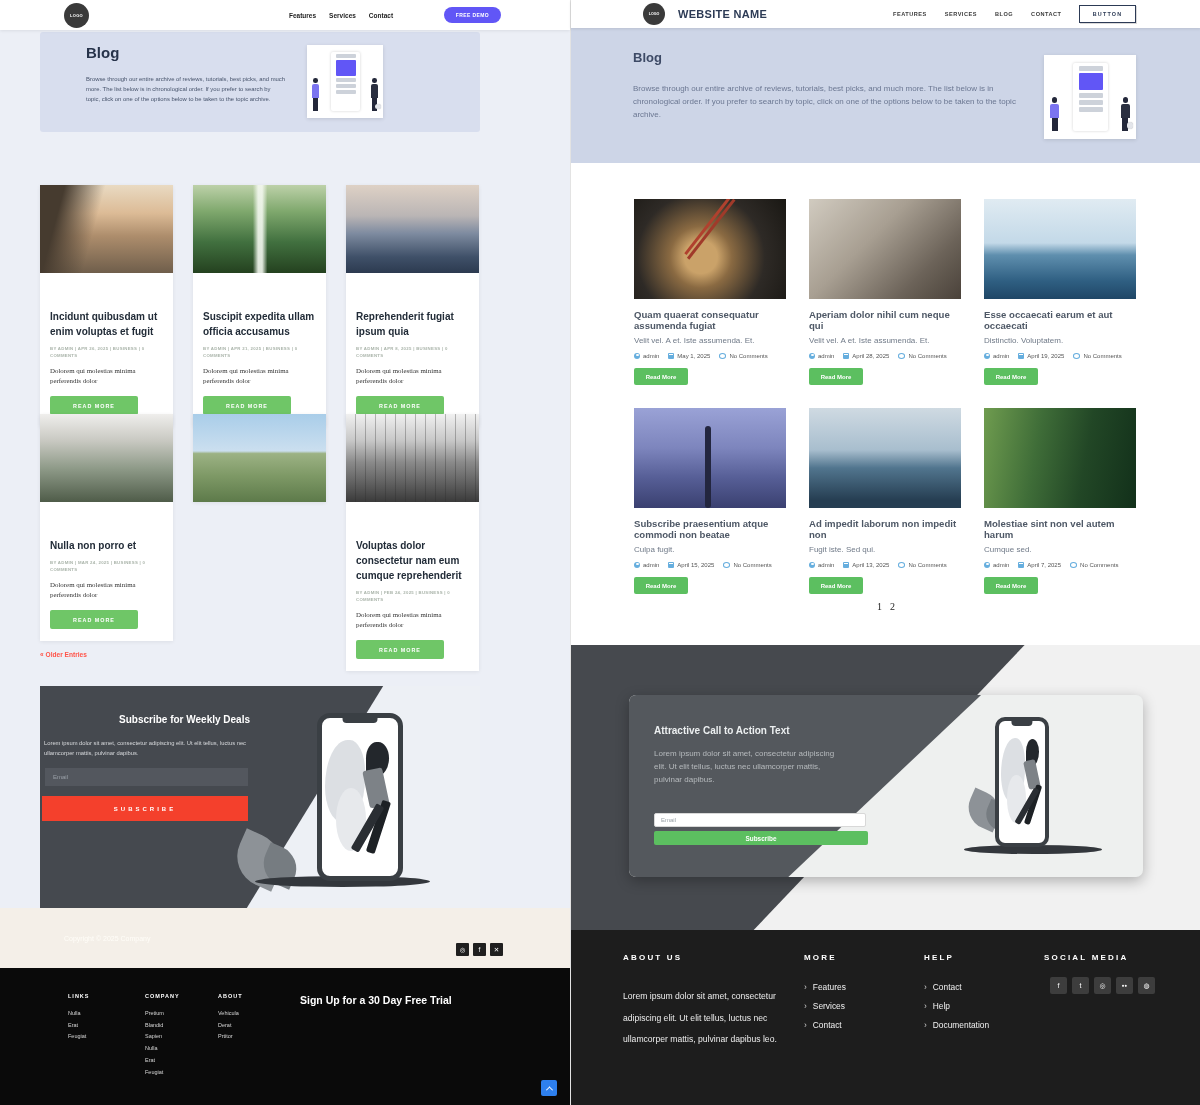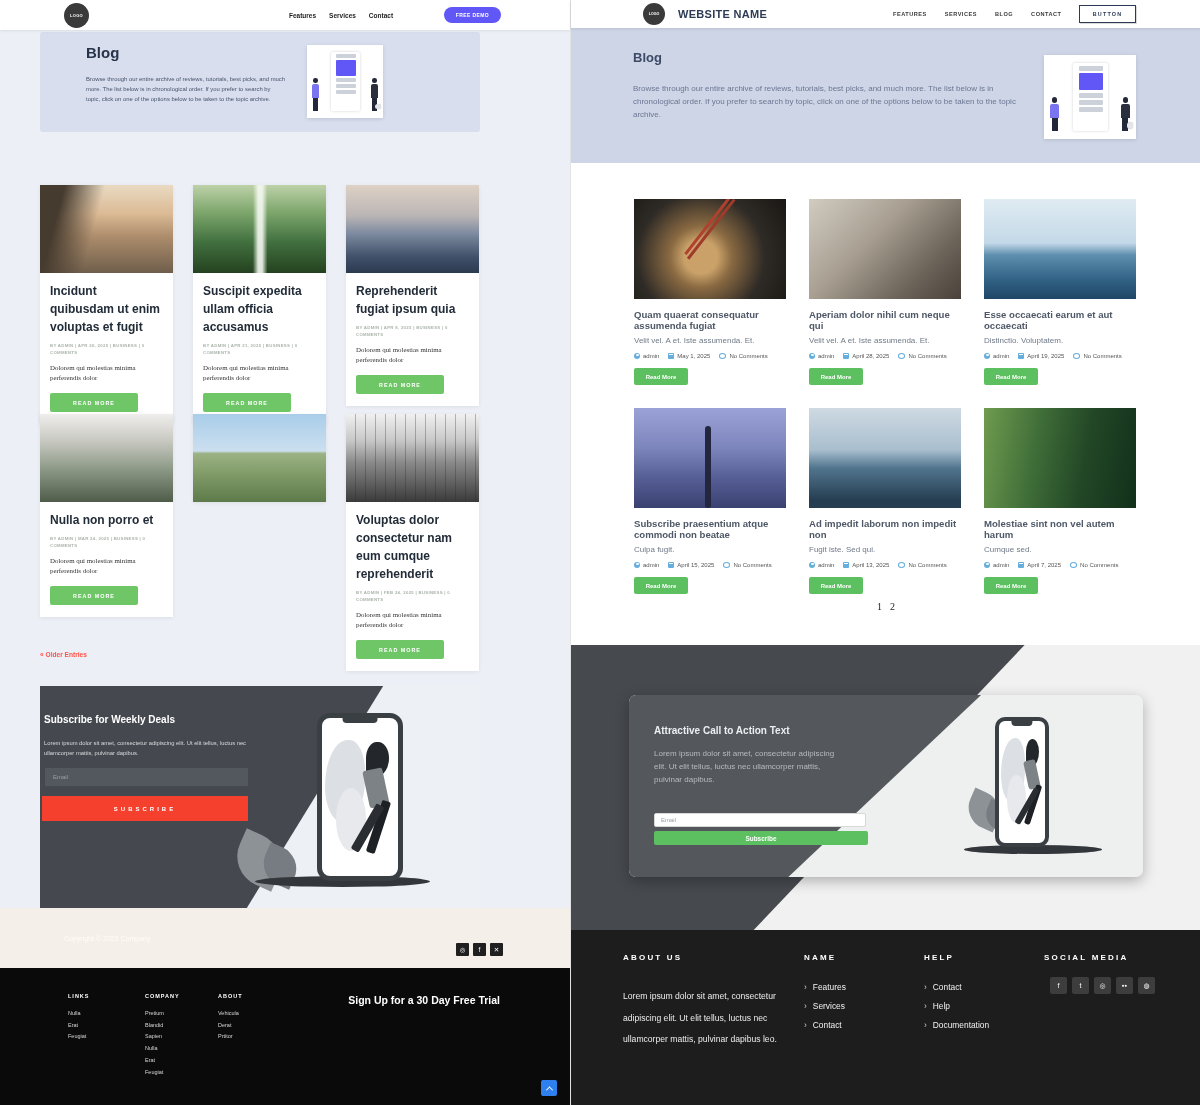--- a/index.html
+++ b/index.html
@@ -29,30 +29,30 @@
   .illo .fig .lg { width:60%; margin:0 auto; height:13px; background:#23273a; }
   .illo .figL { left:6%; } .illo .figL .tr { background:#7b74f0; }
   .illo .figR { right:6%; } .illo .figR .tr { background:#2a2f40; }
   .illo .bag { position:absolute; right:3%; bottom:12%; width:7%; height:0; padding-bottom:7%; border-radius:50%; background:#e3e5ea; box-shadow:0 0 1px rgba(0,0,0,.3); }
 
   .lrow { position:absolute; left:40px; width:440px; display:flex; gap:20px; align-items:flex-start; }
   .lrow1 { top:185px; } .lrow2 { top:414px; }
   .lcard { width:133px; background:#fff; box-shadow:0 1px 4px rgba(0,0,0,.07); }
   .limg { width:100%; height:88px; }
   .lbody { padding:9px 10px 12px; }
-  .lbody h3 { font-size:12px; line-height:1.5; color:#222c38; }
+  .lbody h3 { font-size:10px; line-height:1.5; color:#222c38;margin-top:27px; }
   .lmeta { margin-top:6px; font-size:4.3px; font-weight:bold; letter-spacing:.3px; color:#aab4aa; text-transform:uppercase; line-height:1.7; }
   .lbody p { margin-top:6px; font-family:"Liberation Serif", serif; font-size:6.9px; line-height:1.55; color:#333; }
   .lbtn { margin-top:9px; width:88px; height:19px; background:var(--green-left,#6fc667); color:#fff; font-size:5.4px; font-weight:bold; letter-spacing:1px; display:flex; align-items:center; justify-content:center; border-radius:2px; }
 
   .lolder { position:absolute; left:40px; top:651px; font-size:6.6px; font-weight:bold; color:var(--older-red,#ff5348); }
 
   .lsub { position:absolute; left:40px; top:686px; width:440px; height:222px; background:var(--dark-panel,#45494f); overflow:hidden; }
   .lsub .blob { position:absolute; inset:0; background:#edf0f5; clip-path:polygon(47% 100%, 78% 0, 100% 0, 100% 100%); }
-  .lsub h2 { position:absolute; left:4px; top:28px; width:206px; text-align:left; font-size:10px; color:#fff; }
+  .lsub h2 { position:absolute; left:4px; top:28px; width:206px; text-align:right; font-size:10px; color:#fff; }
   .lsub p { position:absolute; left:4px; top:52px; width:206px; font-size:5.8px; line-height:1.8; color:#d8dadd; }
   .lsub input { position:absolute; left:5px; top:82px; width:203px; height:18px; background:#53575e; border:none; color:#e8e8e8; font-size:6px; padding-left:8px; font-family:"Liberation Sans",sans-serif; }
   .lsub input::placeholder { color:#9aa0a8; }
   .lsub .subbtn { position:absolute; left:2px; top:110px; width:206px; height:25px; background:var(--red,#f4402c); color:#fff; font-size:6px; font-weight:bold; letter-spacing:3px; display:flex; align-items:center; justify-content:center; }
 
   
   .phone { position:absolute; border:5px solid #3a3f44; border-radius:13px; background:#fff; overflow:hidden; }
   .phone .notch { position:absolute; top:-1px; left:50%; transform:translateX(-50%); width:46%; height:6px; background:#3a3f44; border-radius:0 0 4px 4px; }
   .phone .pb1 { position:absolute; left:4%; top:14%; width:52%; height:52%; background:#dcdfe3; border-radius:60% 40% 55% 45%; }
   .phone .pb2 { position:absolute; left:18%; top:44%; width:40%; height:40%; background:#e7e9ec; border-radius:50%; }
@@ -66,21 +66,21 @@
 
   .lcream { position:absolute; left:0; top:908px; width:570px; height:60px; background:var(--cream,#f4efe8); }
   .lcream .copy { position:absolute; left:64px; top:27px; font-size:7px; color:#fffdf8; }
   .lsocial { position:absolute; left:456px; top:35px; display:flex; gap:4px; }
   .lsocial .sq { width:13px; height:13px; background:#1f1f1f; color:#fff; font-size:6.5px; display:flex; align-items:center; justify-content:center; border-radius:1px; }
 
   .lfooter { position:absolute; left:0; top:968px; width:570px; height:137px; background:var(--footer-left,#0a0a0a); }
   .lcol { position:absolute; top:25px; }
   .lcol .h { font-size:5.5px; font-weight:bold; letter-spacing:1px; color:#fff; margin-bottom:9px; }
   .lcol .it { font-size:5.5px; color:#d6d6d6; line-height:11.7px; }
-  .lsignup { position:absolute; left:300px; top:26px; width:200px; text-align:right; font-size:10.5px; font-weight:bold; color:#fff; }
+  .lsignup { position:absolute; left:300px; top:26px; width:200px; text-align:left; font-size:10.5px; font-weight:bold; color:#fff; }
   .scrolltop { position:absolute; left:541px; top:1080px; width:16px; height:16px; background:var(--scrolltop-blue,#2e80ee); border-radius:2px; display:flex; align-items:center; justify-content:center; z-index:9; }
   .scrolltop i { display:block; width:5px; height:5px; border-left:1.6px solid #fff; border-top:1.6px solid #fff; transform:rotate(45deg) translate(1px,1px); }
 
   
   .img-l1 { background:linear-gradient(105deg,#463b2f 0%,#463b2f 16%,rgba(70,59,47,0) 42%), linear-gradient(180deg,#e9dac2 0%,#dcbb96 32%,#ad8d6c 58%,#6f5e4b 100%); }
   .img-l2 { background:linear-gradient(90deg,rgba(0,0,0,0) 45%,rgba(244,248,240,.9) 49%,rgba(244,248,240,.9) 52%,rgba(0,0,0,0) 56%), linear-gradient(180deg,#bdd1a9 0%,#7fa86d 30%,#41703f 65%,#24411f 100%); }
   .img-l3 { background:linear-gradient(180deg,#ded1c5 0%,#bab5b5 35%,#7e8ba0 55%,#3f5068 82%,#2c3a50 100%); }
   .img-l4 { background:linear-gradient(180deg,#efeeec 0%,#c9c9c2 30%,#8e9a88 62%,#4f5c49 100%); }
   .img-l5 { background:linear-gradient(180deg,#a9cde9 0%,#cbdfef 42%,#9cb284 45%,#7e9966 70%,#5d7a4a 100%); }
   .img-l6 { background:repeating-linear-gradient(90deg,rgba(40,40,40,0) 0 9px,rgba(40,40,40,.30) 9px 10px), linear-gradient(180deg,#f0f0f0 0%,#c8c8c8 30%,#8a8a8a 55%,#3a3a3a 100%); }
@@ -490,21 +490,21 @@
             <div class="wleg1"></div>
             <div class="wleg2"></div>
         </div>
       </div>
     </section>
 
     <footer class="rfooter">
       <div class="fh" style="left:52px;">ABOUT US</div>
       <div class="rabout">Lorem ipsum dolor sit amet, consectetur adipiscing elit. Ut elit tellus, luctus nec ullamcorper mattis, pulvinar dapibus leo.</div>
 
-      <div class="fh" style="left:233px;">NAME</div>
+      <div class="fh" style="left:233px;">MORE</div>
       <div class="rlinks" style="left:233px;">
         <div class="li">Features</div>
         <div class="li">Services</div>
         <div class="li">Contact</div>
       </div>
 
       <div class="fh" style="left:353px;">HELP</div>
       <div class="rlinks" style="left:353px;">
         <div class="li">Contact</div>
         <div class="li">Help</div>

